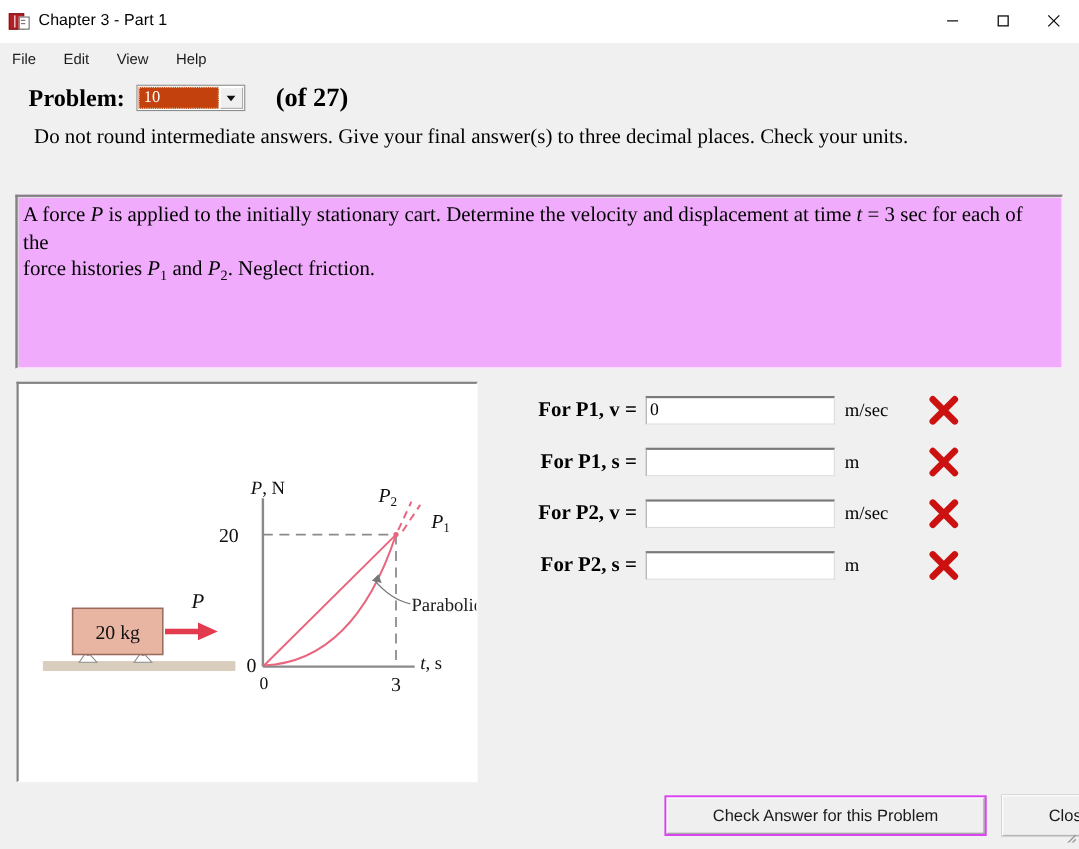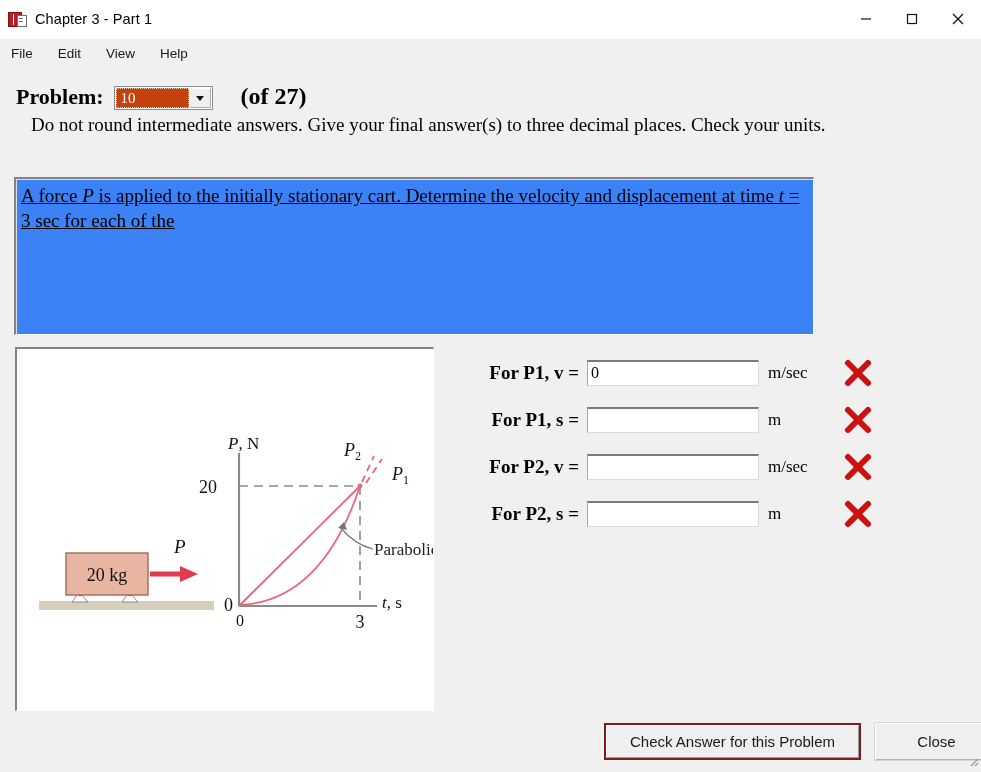--- a/index.html
+++ b/index.html
@@ -41,21 +41,21 @@
   
   .menubar{
     height:29px;background:#f0f0f0;display:flex;align-items:center;
     box-sizing:border-box;
   }
   .menuitem{
     font-size:13.5px;color:#1a1a1a;padding:3px 11px;margin-right:3px;
   }
   
   .problemrow{
-    height:42px;display:flex;align-items:flex-end;padding-left:16px;box-sizing:border-box;
+    height:42px;display:flex;align-items:center;padding-left:26px;box-sizing:border-box;
   }
   .problem-label{
     font-family:"Liberation Serif",serif;font-weight:bold;font-size:22px;color:#000;
     margin-right:10px;
   }
   .combo{
     width:99px;height:24px;position:relative;display:flex;
     border:1px solid #8c8c8c;background:#ffffff;box-sizing:border-box;
   }
   .combo .value{
@@ -76,26 +76,25 @@
     font-family:"Liberation Serif",serif;font-weight:bold;font-size:24px;color:#000000;
     margin-left:28px;
   }
   
   .instructions{
     font-family:"Liberation Serif",serif;font-size:19px;color:#000;
     padding:4px 0 0 31px;
   }
   
   .stmtbox{
-    position:absolute;left:14px;top:177px;width:800px;height:158px;
-    background:#3b82f6;box-sizing:border-box;
+    position:absolute;left:14px;top:177px;width:952px;height:158px;
+    background:#f0abfc;box-sizing:border-box;
     border-top:2px solid #828282;border-left:2px solid #828282;
     border-right:1px solid #ffffff;border-bottom:1px solid #ffffff;
     box-shadow:1px 1px 0 #dfdfdf inset;
-    text-decoration:underline;
   }
   .stmt-inner{
     padding:5px 8px 0 5px;font-family:"Liberation Serif",serif;font-size:19px;
     line-height:1.30;color:#000;
   }
   i.v{font-style:italic;}
   sub{font-size:0.68em;}
   sup{font-size:0.68em;}
   
   .figpanel{
@@ -125,21 +124,21 @@
   }
   .xmark{margin-left:22px;width:32px;height:32px;}
   
   .btnrow{position:absolute;left:604px;top:723px;display:flex;}
   .btn{
     height:37px;box-sizing:border-box;background:#efefef;
     font-family:"Liberation Sans",sans-serif;font-size:15px;color:#1a1a1a;
     display:flex;align-items:center;justify-content:center;
   }
   .btn-primary{
-    width:257px;border:2px solid #7f1d1d;
+    width:293px;border:2px solid #d946ef;
   }
   .btn-primary .inner{
     width:100%;height:100%;display:flex;align-items:center;justify-content:center;
     border:1px solid #ffffff;border-right-color:#9c9c9c;border-bottom-color:#9c9c9c;
     box-sizing:border-box;
   }
   .btn-secondary{
     width:123px;margin-left:14px;
     border:1px solid #b4b4b4;border-top-color:#ffffff;border-left-color:#ffffff;
     box-shadow:0 0 0 1px #d4d4d4;
@@ -197,20 +196,23 @@
   </div>
   <div class="ofcount">(of 27)</div>
 </div>
 
 <div class="instructions">Do not round intermediate answers.  Give your final answer(s) to three decimal places.  Check your units.</div>
 
 <div class="stmtbox">
   <div class="stmt-inner">
     <div>
       <span>A force </span><i class="v">P</i><span> is applied to the initially stationary cart.  Determine the velocity and displacement at time </span><i class="v">t</i><span> = 3 sec for each of the</span>
+    </div>
+    <div>
+      <span>force histories </span><i class="v">P</i><sub>1</sub><span> and </span><i class="v">P</i><sub>2</sub><span>. Neglect friction.</span>
     </div>
   </div>
 </div>
 
 <div class="figpanel">
   <svg width="419" height="364" viewBox="0 0 419 364">
 
     <rect x="22" y="252" width="175" height="9" fill="#d9cdbd"></rect>
 
     <path d="M62 243 L55 253 L71 253 Z" fill="#ffffff" stroke="#8a8a8a" stroke-width="1"></path>

